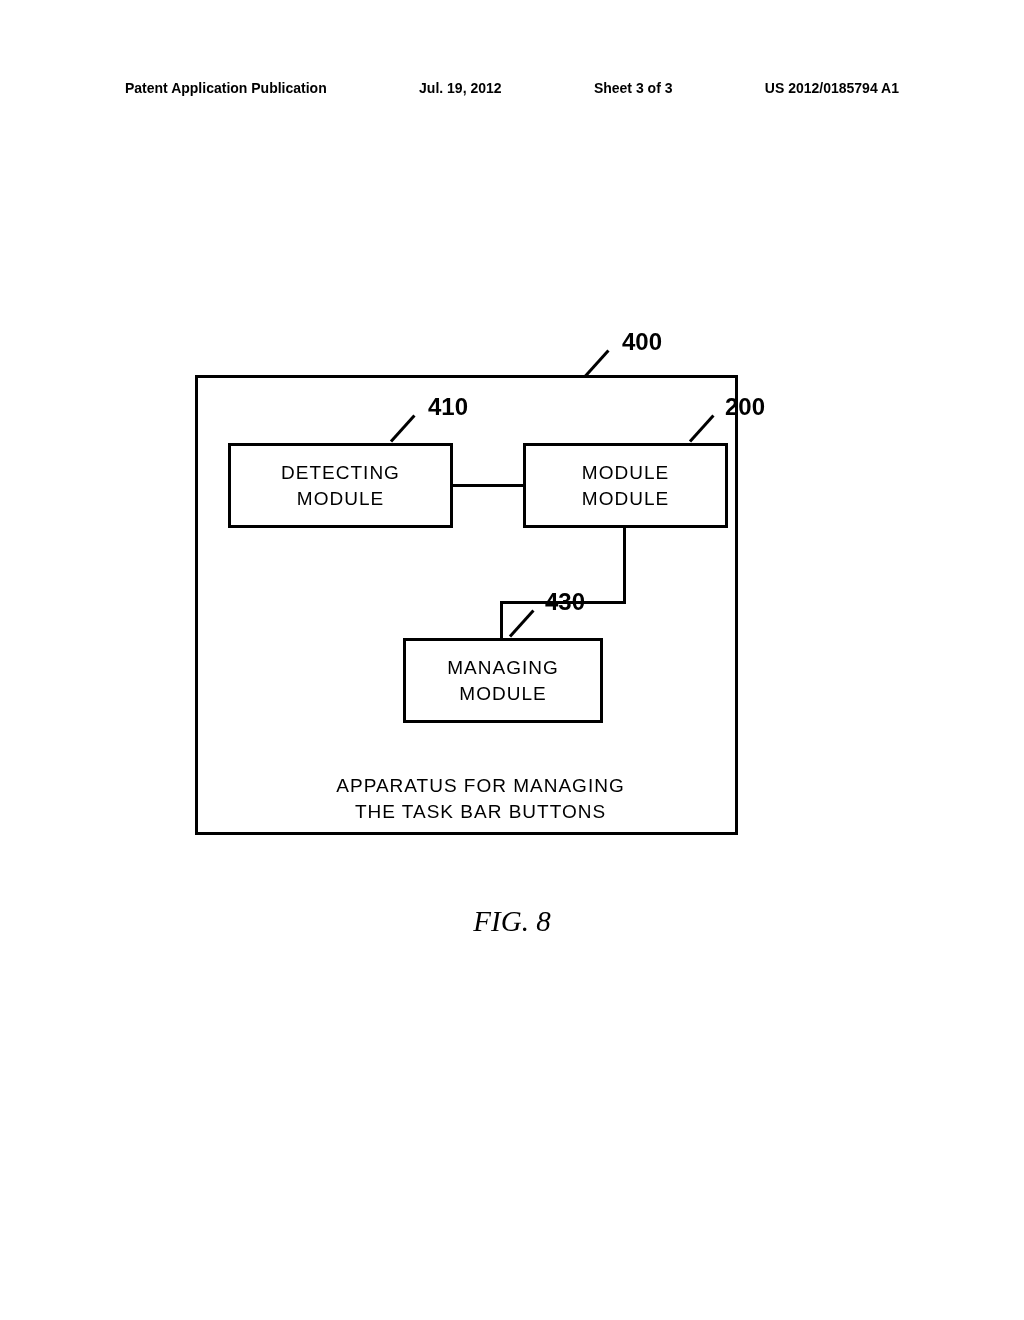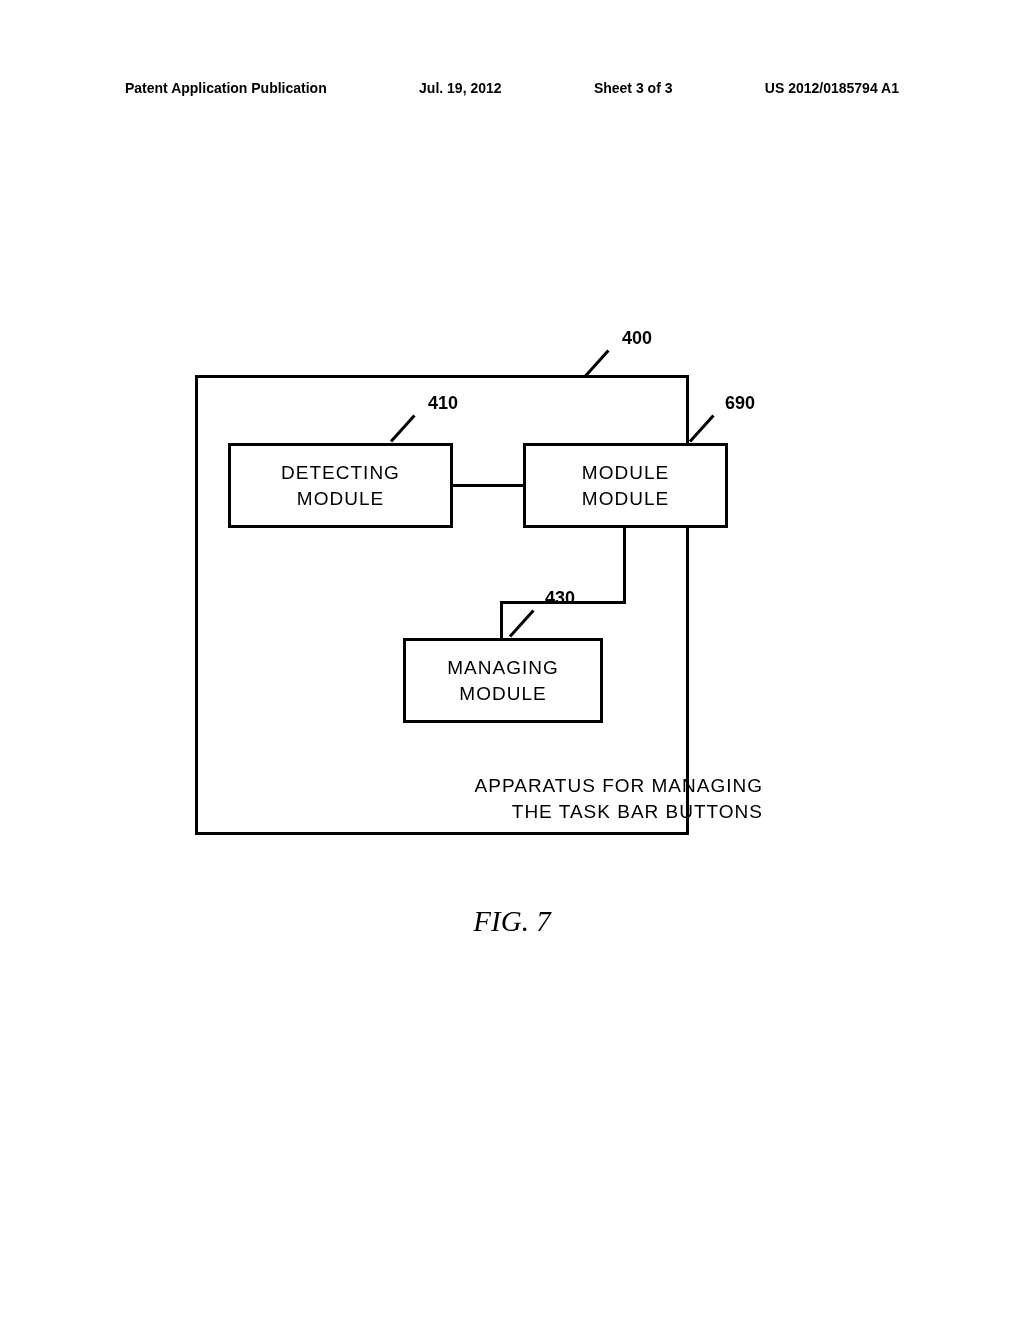--- a/index.html
+++ b/index.html
@@ -42,21 +42,21 @@
       position: absolute;
       top: 345px;
       left: 195px;
       width: 565px;
       height: 490px;
     }
     .outer-box {
       position: absolute;
       top: 30px;
       left: 0;
-      width: 494px;
+      width: 543px;
       height: 460px;
       border: 3px solid #000;
     }
     .module-box {
       position: absolute;
       border: 3px solid #000;
       display: flex;
       flex-direction: column;
       align-items: center;
       justify-content: center;
@@ -102,30 +102,30 @@
       position: absolute;
       width: 35px;
       height: 3px;
       background: #000;
       transform-origin: left center;
       transform: rotate(-48deg);
     }
     .ref-num {
       position: absolute;
       font-weight: bold;
-      font-size: 18px;
+      font-size: 24px;
       color: #000;
       text-align: center;
     }
     .caption {
       position: absolute;
       top: 395px;
       left: 0;
       width: 565px;
-      text-align: right;
+      text-align: center;
       font-size: 19px;
       letter-spacing: 1px;
       color: #000;
       line-height: 1.35;
     }
     .fig-label {
       position: absolute;
       top: 905px;
       left: 0;
       width: 1024px;
@@ -184,22 +184,22 @@
   <div class="ref-num" style="top:-17px; left:427px;">400</div>
 
   <div class="leader" style="top:95px; left:196px;">
     <div class="leader-line"></div>
   </div>
   <div class="ref-num" style="top:48px; left:233px;">410</div>
 
   <div class="leader" style="top:95px; left:495px;">
     <div class="leader-line"></div>
   </div>
-  <div class="ref-num" style="top:48px; left:530px;">690</div>
+  <div class="ref-num" style="top:48px; left:530px;">200</div>
 
   <div class="leader" style="top:290px; left:315px;">
     <div class="leader-line"></div>
   </div>
   <div class="ref-num" style="top:243px; left:350px;">430</div>
 
 </div>
 
-<div class="fig-label">FIG. 7</div>
+<div class="fig-label">FIG. 8</div>
 
 </body></html>

